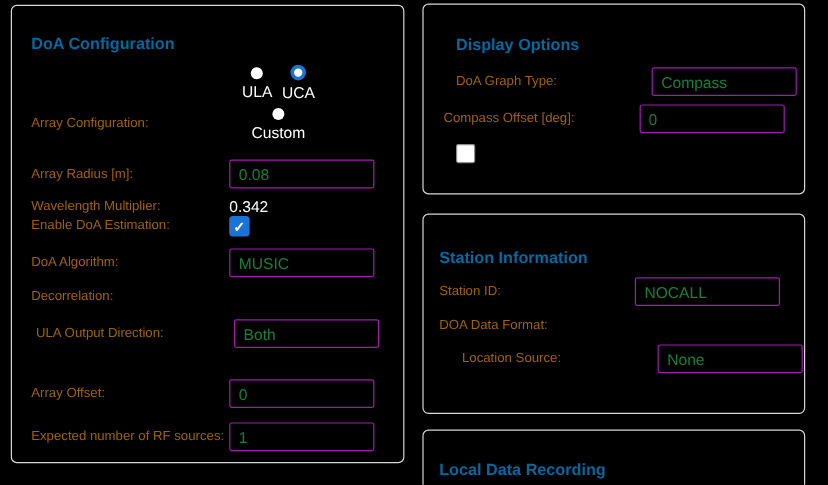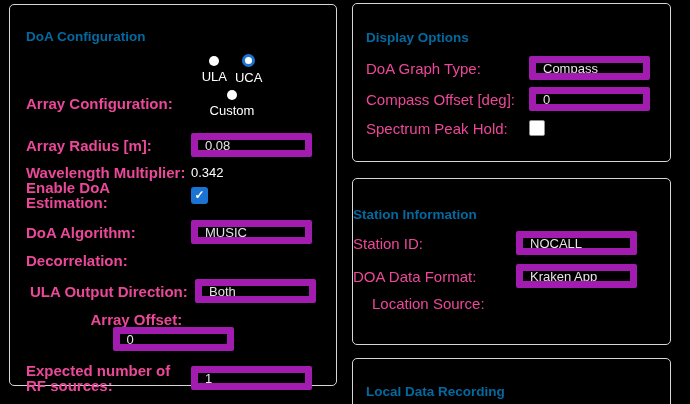--- a/index.html
+++ b/index.html
@@ -18,32 +18,32 @@
     border-radius:5px;
   }
   .panel-title {
     font-size:13.5px;
     font-weight:700;
     line-height:15px;
     color:#0369a1;
   }
   .row { display:flex; align-items:center; }
   .lbl {
-    font-size:15px;
+    font-size:11px;
     line-height:15px;
-    color:#ec4899;
-  }
-  .left .lbl { width:165px; flex-shrink:0;font-weight:bold; }
+    color:#a16207;
+  }
+  .left .lbl { width:165px; flex-shrink:0; }
   .right .lbl { width:163px; flex-shrink:0; }
   .tbox {
     width:121px; height:24px;
     background:#000;
-    border:7px solid #a21caf;
+    border:1px solid #a21caf;
     border-radius:2px;
-    color:#e5e5e5;
+    color:#15803d;
     font-family:"Liberation Sans", sans-serif;
     font-size:13px;
     padding:0 7px;
     outline:none;
   }
   .plain-value { font-size:13px; line-height:15px; }
   
   .radio-row { align-items:flex-end; margin-top:10px; }
   .radio-row .lbl { padding-bottom:10px; }
   .radio-group {
@@ -75,37 +75,37 @@
   .checkbox.checked { background:#1b74d4; }
   .checkbox.checked .check-glyph {
     color:#fff; font-size:12px; font-weight:700; line-height:1;
   }
   .checkbox.unchecked {
     width:16px; height:16px;
     background:#fff; border:1px solid #8f8f8f; border-radius:2px;
   }
   
   #panel-doa  { left:9px;  top:4px;   width:328px; height:382px; padding:0 16px; }
-  #panel-disp { left:352px; top:3px;  width:319px; height:159px; padding:0 13px; }
-  #panel-stat { left:352px; top:178px; width:319px; height:167px; padding:0 0; }
+  #panel-disp { left:352px; top:3px;  width:319px; height:159px; padding:0 27px; }
+  #panel-stat { left:352px; top:178px; width:319px; height:167px; padding:0 13px; }
   #panel-rec  { left:352px; top:358px; width:319px; height:90px;  padding:0 13px; }
   
   #panel-doa .panel-title { margin-top:24px; }
   #row-array-radius   { margin-top:12px; }
   #row-wavelength     { margin-top:8px; }
   #row-enable-doa     { margin-top:0; }
   #row-doa-algorithm  { margin-top:10px; }
   #row-decorrelation  { margin-top:9px; }
   #row-ula-direction  { margin-top:11px;justify-content:center; }
-  #row-array-offset   { margin-top:9px;flex-direction:column; }
+  #row-array-offset   { margin-top:26px; }
   #row-expected-rf    { margin-top:12px; }
   
   #panel-disp .panel-title { margin-top:26px; }
   #row-graph-type     { margin-top:11px; }
-  #row-compass-offset { margin-top:7px; }
+  #row-compass-offset { margin-top:7px;justify-content:center; }
   #row-peak-hold      { margin-top:9px; }
   #panel-stat .panel-title { margin-top:28px; }
   #row-station-id     { margin-top:9px; }
   #row-data-format    { margin-top:9px; }
   #row-location-src   { margin-top:8px;margin-left:19px; }
   #panel-rec .panel-title { margin-top:25px; }
 </style>
 </head>
 <body>
 
@@ -179,38 +179,37 @@
     <div class="lbl">DoA Graph Type:</div>
     <input class="tbox" type="text" value="Compass" style="">
   </div>
 
   <div class="row" id="row-compass-offset">
     <div class="lbl">Compass Offset [deg]:</div>
     <input class="tbox" type="text" value="0" style="">
   </div>
 
   <div class="row" id="row-peak-hold">
-    <div class="lbl">Spectrum Peak Hold:</div>
     <div class="checkbox unchecked"></div>
   </div>
 </div>
 
 <div class="panel right" id="panel-stat">
   <div class="panel-title">Station Information</div>
 
   <div class="row" id="row-station-id">
     <div class="lbl">Station ID:</div>
     <input class="tbox" type="text" value="NOCALL" style="">
   </div>
 
   <div class="row" id="row-data-format">
     <div class="lbl">DOA Data Format:</div>
-    <input class="tbox" type="text" value="Kraken App" style="">
   </div>
 
   <div class="row" id="row-location-src">
     <div class="lbl">Location Source:</div>
+    <input class="tbox" type="text" value="None" style="">
   </div>
 </div>
 
 <div class="panel right" id="panel-rec">
   <div class="panel-title">Local Data Recording</div>
 </div>
 
 </body></html>

